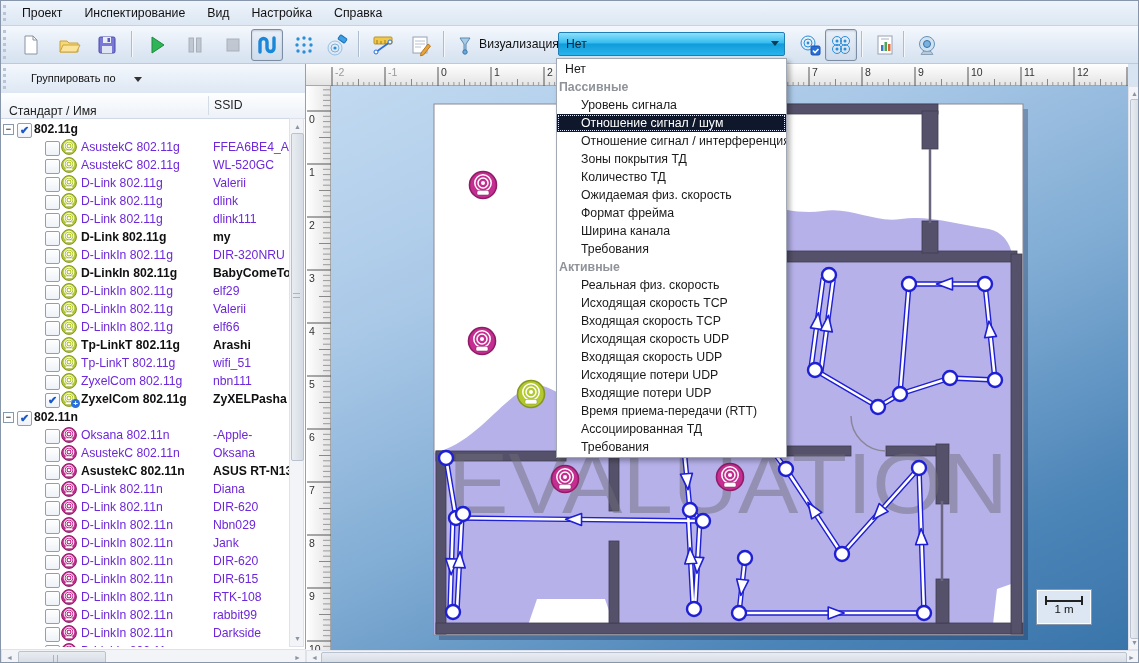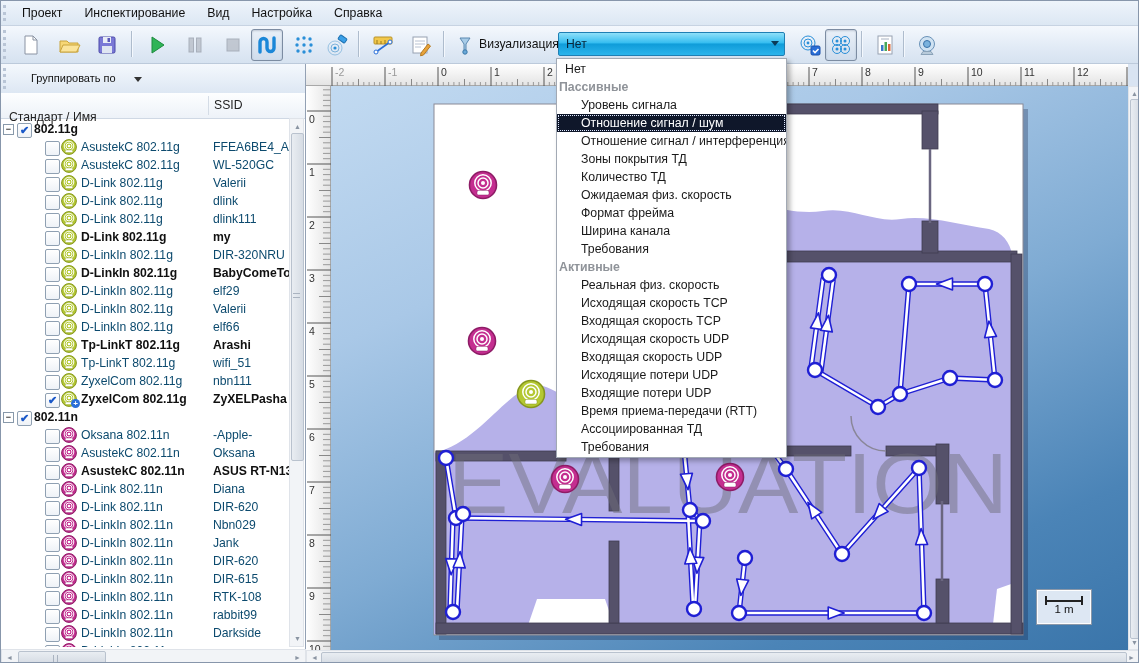--- a/index.html
+++ b/index.html
@@ -23,25 +23,25 @@
   .dd-item{height:18px;line-height:18px;font-size:12.3px;color:#1a1a1a;padding-left:24px;white-space:nowrap;overflow:hidden;}
   .dd-first{padding-left:8px;}
   .dd-header{padding-left:2px;font-weight:700;color:#8f9399;}
   .dd-selected{background:#0f172a;color:#fff;outline:1px dotted #dfe8ff;outline-offset:-2px;}
   
   #sidebar{position:absolute;left:0;top:63px;width:305px;height:600px;background:#fff;border-right:1px solid #93a1b4;box-sizing:border-box;}
   #groupbar{position:absolute;left:0;top:0;width:100%;height:29px;background:linear-gradient(#f4f8fd,#dde7f3);border-bottom:1px solid #c9d4e2;}
   #groupbar .lbl{position:absolute;left:18px;top:0;height:29px;line-height:29px;font-size:11px;color:#111;margin-left:12px;}
   #groupbar .caret{position:absolute;left:133px;top:13px;width:0;height:0;border:4px solid transparent;border-top:5px solid #333;}
   #colhead{position:absolute;left:0;top:29px;width:100%;height:25px;background:linear-gradient(#fdfeff,#edf2f8);border-bottom:1px solid #cfd8e4;}
-  #colhead .c1{position:absolute;left:8px;top:12px;height:25px;line-height:25px;font-size:12.2px;color:#222;}
+  #colhead .c1{position:absolute;left:8px;top:6px;height:25px;line-height:25px;font-size:12.2px;color:#222;}
   #colhead .c2{position:absolute;left:213px;top:0;height:25px;line-height:25px;font-size:12.2px;color:#222;}
   #colhead .div{position:absolute;left:207px;top:3px;width:1px;height:19px;background:#d4dce6;}
   #tree{position:absolute;left:0;top:54px;width:288px;height:529px;overflow:hidden;padding-top:2px;box-sizing:border-box;}
-  .trow{position:relative;height:18px;line-height:18px;font-size:12.2px;color:#0c4a6e;white-space:nowrap;}
+  .trow{position:relative;height:18px;line-height:18px;font-size:12.2px;color:#6d28d9;white-space:nowrap;}
   .trow.bold{font-weight:700;color:#101010;}
   .trow .exp{position:absolute;left:2px;top:4px;width:9px;height:9px;border:1px solid #8899aa;background:#fff;font-size:9px;line-height:8px;text-align:center;color:#333;}
   .trow .cb{position:absolute;top:2.5px;width:13px;height:13px;border:1px solid #8fa0b2;border-radius:2px;background:linear-gradient(#fff,#eef2f7);font-size:11px;line-height:13px;text-align:center;color:#1a58c8;}
   .trow.grp .cb{left:16px;} .trow.itm .cb{left:44px;}
   .trow .ico{position:absolute;left:60px;top:1px;width:16px;height:16px;}
   .trow .plus{position:absolute;left:70px;top:9px;width:9px;height:9px;border-radius:50%;background:#2a6fd8;color:#fff;font-size:8px;line-height:9px;text-align:center;font-weight:700;}
   .trow.grp .nm{position:absolute;left:33px;} .trow.itm .nm{position:absolute;left:80px;width:125px;overflow:hidden;}
   .trow .ss{position:absolute;left:212px;width:76px;overflow:hidden;}
   
   .sb{position:absolute;background:#f2f4f7;border:1px solid #dfe3e9;box-sizing:border-box;}

